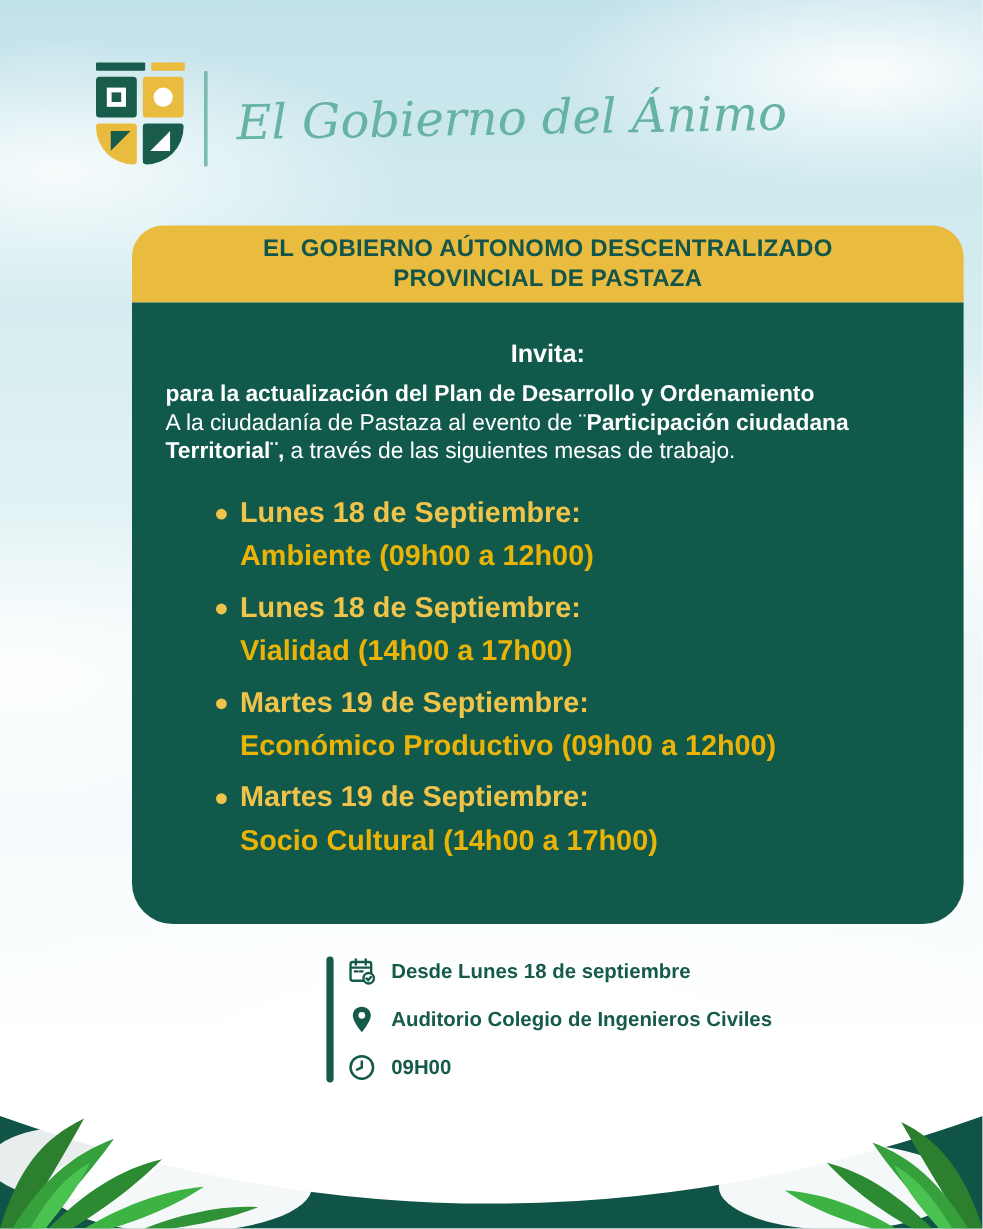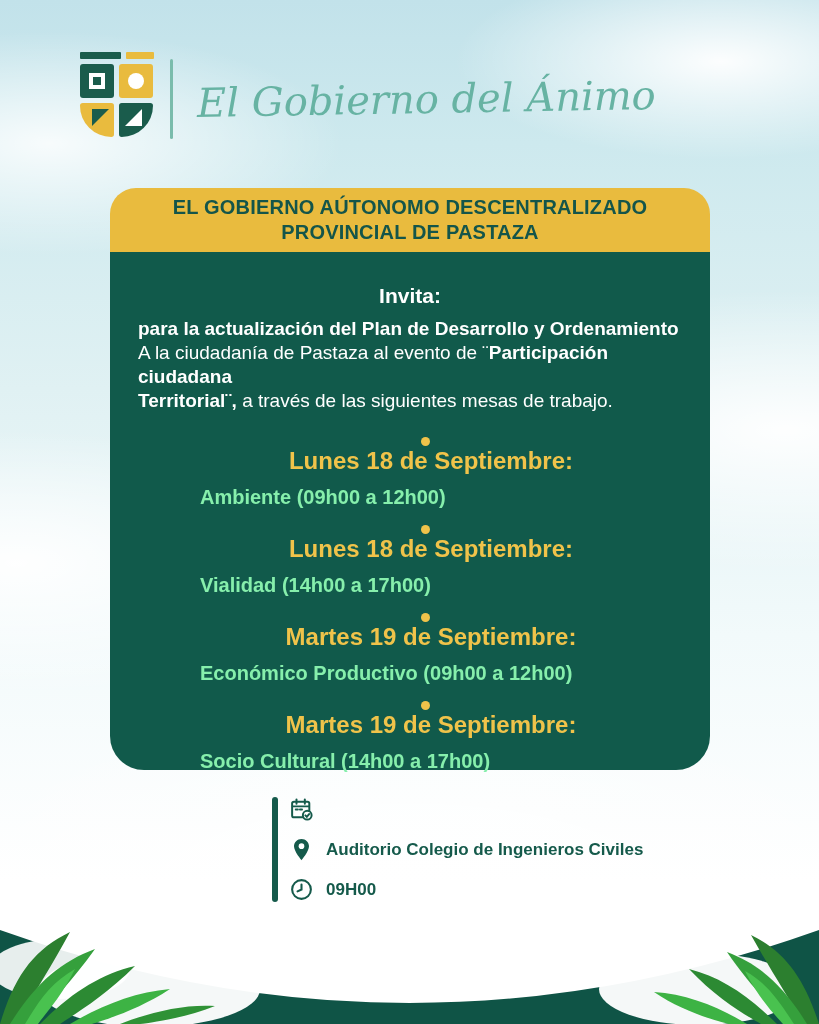--- a/index.html
+++ b/index.html
@@ -41,35 +41,35 @@
   .brand-text{ margin-left:28px; color:#1a5c4c; }
   .brand-top{ font-size:21px; font-weight:bold; letter-spacing:4.5px; }
   .brand-main{ font-size:45px; font-weight:bold; letter-spacing:.5px; margin-top:1px; transform:scaleX(.96); transform-origin:left; }
 
   .brand-divider{ width:3px; height:80px; background:#7abcac; margin-left:16px; border-radius:2px; }
 
   .slogan{ margin-left:24px; font-family:"DejaVu Serif", serif; font-style:italic;
            font-size:40px; color:#67b3a3; white-space:nowrap; transform:rotate(-1deg); }
 
   
-  .card{ position:absolute; left:110px; top:188px; width:600px; }
+  .card{ position:absolute; left:110px; top:188px; width:693px; }
   .card-band{ background:#e9bb3e; border-radius:26px 26px 0 0; height:64px;
               display:flex; align-items:center; justify-content:center; }
   .card-band-text{ font-size:20px; line-height:25px; font-weight:bold; color:#14554a;
                    text-align:center; max-width:500px; letter-spacing:.2px; }
   .card-body{ background:#115a4b; border-radius:0 0 34px 34px; height:518px; padding:28px 28px 0; }
   .invita{ text-align:center; color:#fff; font-weight:bold; font-size:21px; margin:4px 0 9px; }
   .intro{ color:#fff; font-size:19px; line-height:24px; }
   .intro b{ font-weight:bold; }
   .sessions{ margin-top:24px; padding-left:42px; list-style:none; }
   .session{ margin-bottom:13px; }
-  .session-date{ display:flex; align-items:center;flex-direction:column; }
+  .session-date{ display:flex; align-items:center; }
   .bullet{ width:9px; height:9px; border-radius:50%; background:#f0c34a; margin-right:11px; flex:0 0 auto; }
   .session-date span{ color:#f0c34a; font-weight:bold; font-size:24px; line-height:30px; }
-  .session-detail{ margin-left:20px; color:#86efac; font-weight:bold; font-size:20px; line-height:30px; margin-top:6px; }
+  .session-detail{ margin-left:20px; color:#eab308; font-weight:bold; font-size:24px; line-height:30px; margin-top:6px; }
 
   
   .details{ position:absolute; left:272px; top:797px; display:flex; }
   .details-bar{ width:6px; background:#155a4b; border-radius:4px; }
   .details-rows{ margin-left:11px; display:flex; flex-direction:column; gap:15px; color:#155a4b; }
   .detail-row{ display:flex; align-items:flex-start; }
   .detail-icon{ width:25px; height:25px; flex:0 0 auto; margin-right:12px; }
   .detail-icon svg{ width:25px; height:25px; display:block; }
   .detail-text{ font-size:17px; font-weight:bold; line-height:21px; padding-top:2px; }
   .venue-note{ font-size:9.5px; font-weight:normal; letter-spacing:0; }
@@ -167,20 +167,21 @@
             <rect x="3" y="4.5" width="16.5" height="15" rx="1.8"></rect>
             <line x1="7.2" y1="2.5" x2="7.2" y2="6.5"></line>
               <line x1="15.2" y1="2.5" x2="15.2" y2="6.5"></line>
             <line x1="3.5" y1="9" x2="19" y2="9"></line>
             <line x1="6.5" y1="12" x2="8.5" y2="12"></line>
               <line x1="10.5" y1="12" x2="12.5" y2="12"></line>
             <circle cx="17.5" cy="17.5" r="4.2" fill="#fff"></circle>
             <polyline points="15.7,17.6 17.1,19 19.3,16.4"></polyline>
           </svg>
         </span>
+        <div class="detail-text">Desde Lunes 18 de septiembre</div>
       </div>
 
       <div class="detail-row">
         <span class="detail-icon">
           <svg viewBox="0 0 24 24">
             <path d="M12 1.8c-4.1 0-7.2 3.1-7.2 7.1 0 5 7.2 13.3 7.2 13.3s7.2-8.3 7.2-13.3c0-4-3.1-7.1-7.2-7.1z" fill="#155a4b"></path>
             <circle cx="12" cy="8.8" r="2.7" fill="#fff"></circle>
           </svg>
         </span>
         <div class="detail-text">

